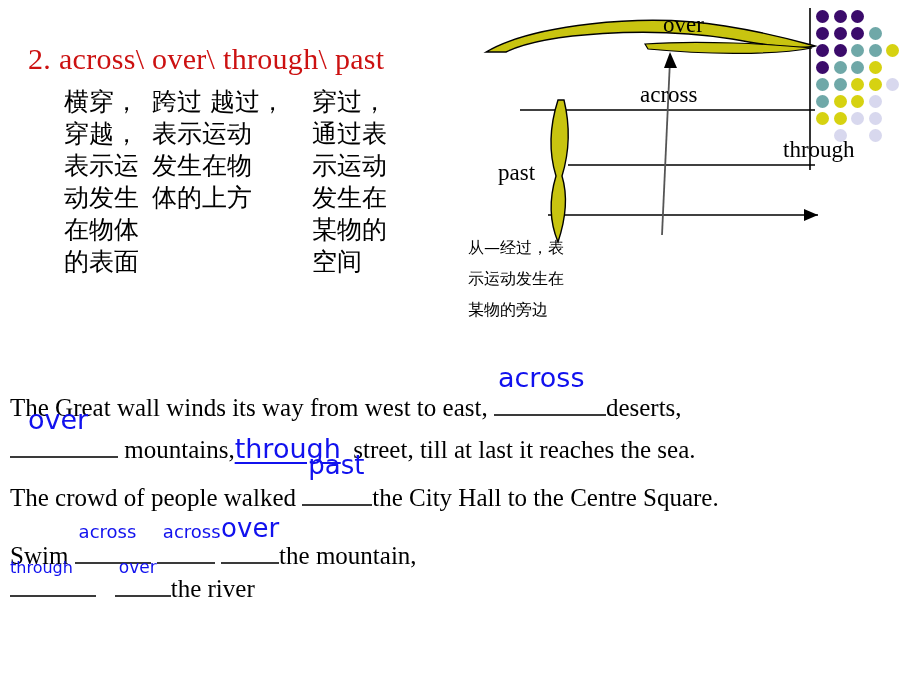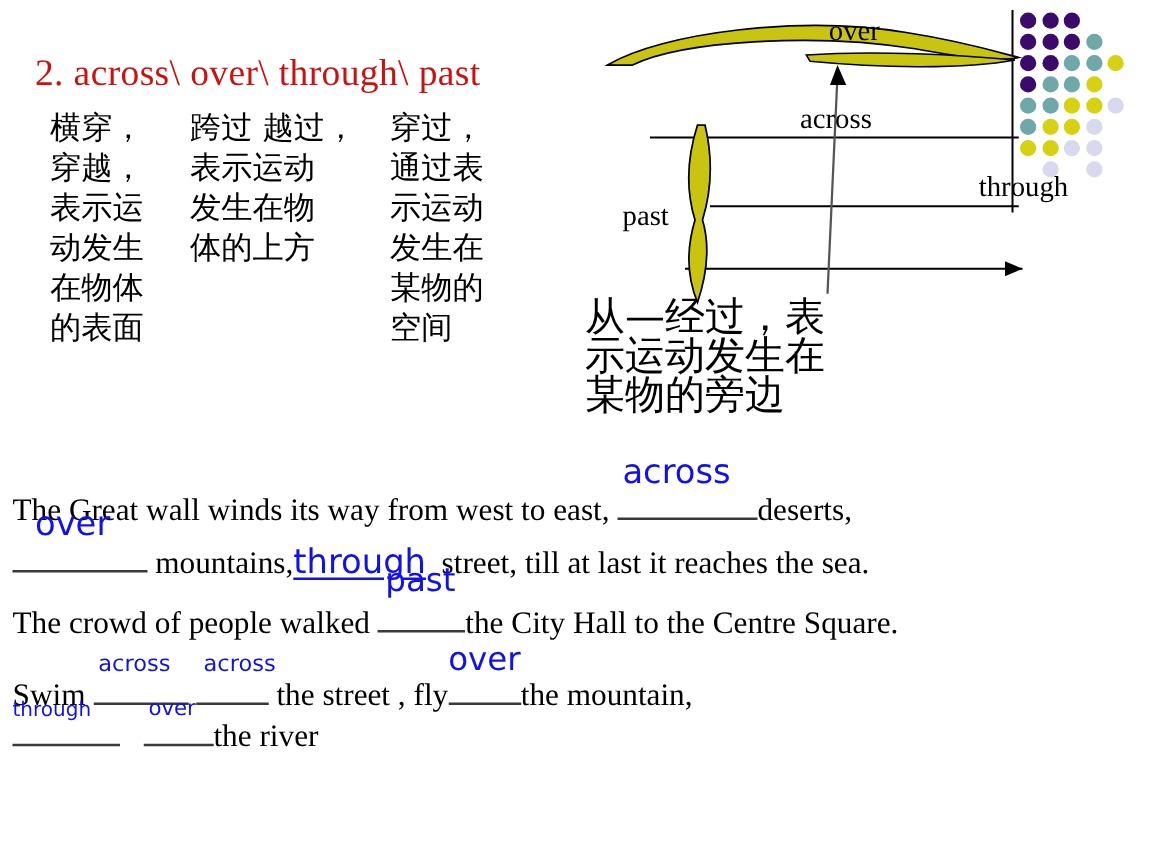--- a/index.html
+++ b/index.html
@@ -29,26 +29,26 @@
   }
 
   
   .cn-col {
     font-family: "DejaVu Sans", "Liberation Sans", sans-serif;
     font-size: 25px;
     line-height: 32px;
     color: #000000;
     white-space: pre-line;
   }
-  #cn-col-1 { left: 40px;  top: 86px; width: 110px; }
+  #cn-col-1 { left: 64px;  top: 86px; width: 110px; }
   #cn-col-2 { left: 152px; top: 86px; width: 150px; }
   #cn-col-3 { left: 312px; top: 86px; width: 110px; }
-  #cn-note  { left: 468px; top: 238px; width: 215px;
+  #cn-note  { left: 468px; top: 232px; width: 215px;
               font-family: "DejaVu Sans", "Liberation Sans", sans-serif;
-              font-size: 32px; line-height: 31px; white-space: pre-line; }
+              font-size: 16px; line-height: 31px; white-space: pre-line; }
 
   
   #diagram {
     left: 470px;
     top: 0px;
     width: 450px;
     height: 250px;
   }
   #diagram svg { display: block; }
   .dg-label {
@@ -209,21 +209,21 @@
 </div>
 
 <div class="abs sent" id="sent-4">
   <span>Swim</span>
   <span class="blankline" style="width:76px; height:22px;">
     <span class="ans" style="left:4px; top:-17px; font-size:18px;">across</span>
   </span>
   <span class="blankline" style="width:58px; height:22px;">
     <span class="ans" style="left:6px; top:-17px; font-size:18px;">across</span>
   </span>
-  <span>the street , fly</span><span class="blankline" style="width:58px; height:24px;">
+  <span class="blankline" style="width:58px; height:24px;">
     <span class="ans" style="left:0px; top:-23px; font-size:26px;">over</span>
   </span><span>the mountain,</span>
 </div>
 
 <div class="abs sent" id="sent-5">
   <span class="blankline" style="width:86px; height:20px;">
     <span class="ans" style="left:0px; top:-15px; font-size:16px;">through</span>
   </span>
   &nbsp;
   <span class="blankline" style="width:56px; height:20px;">

